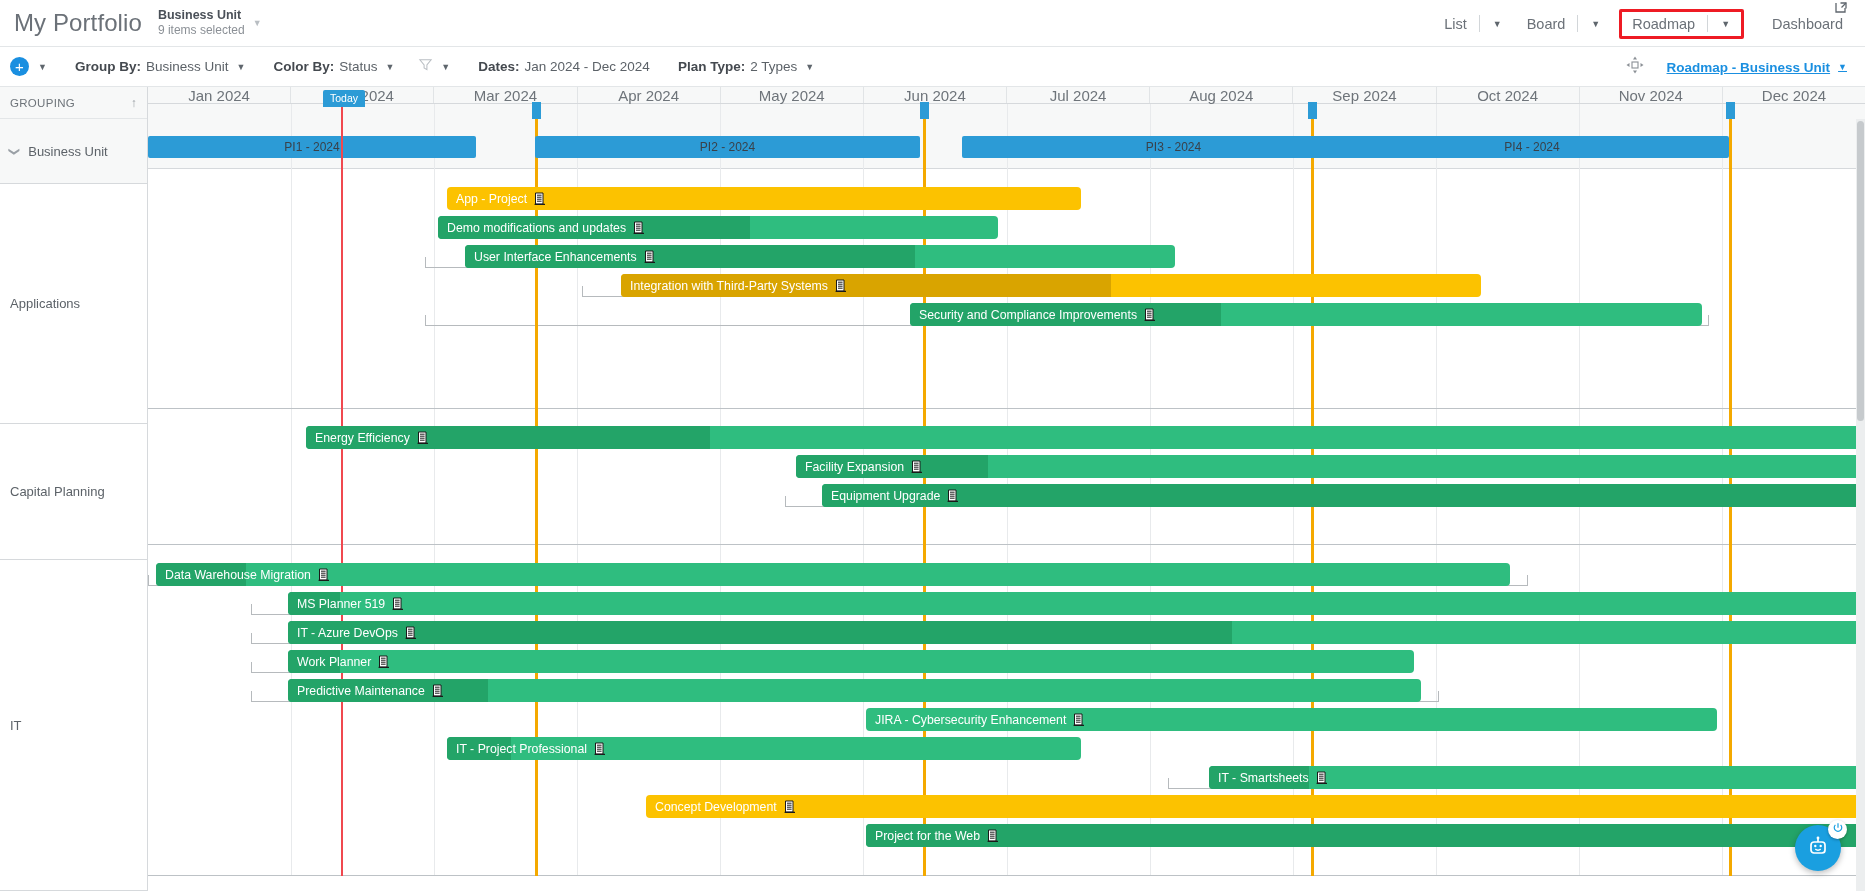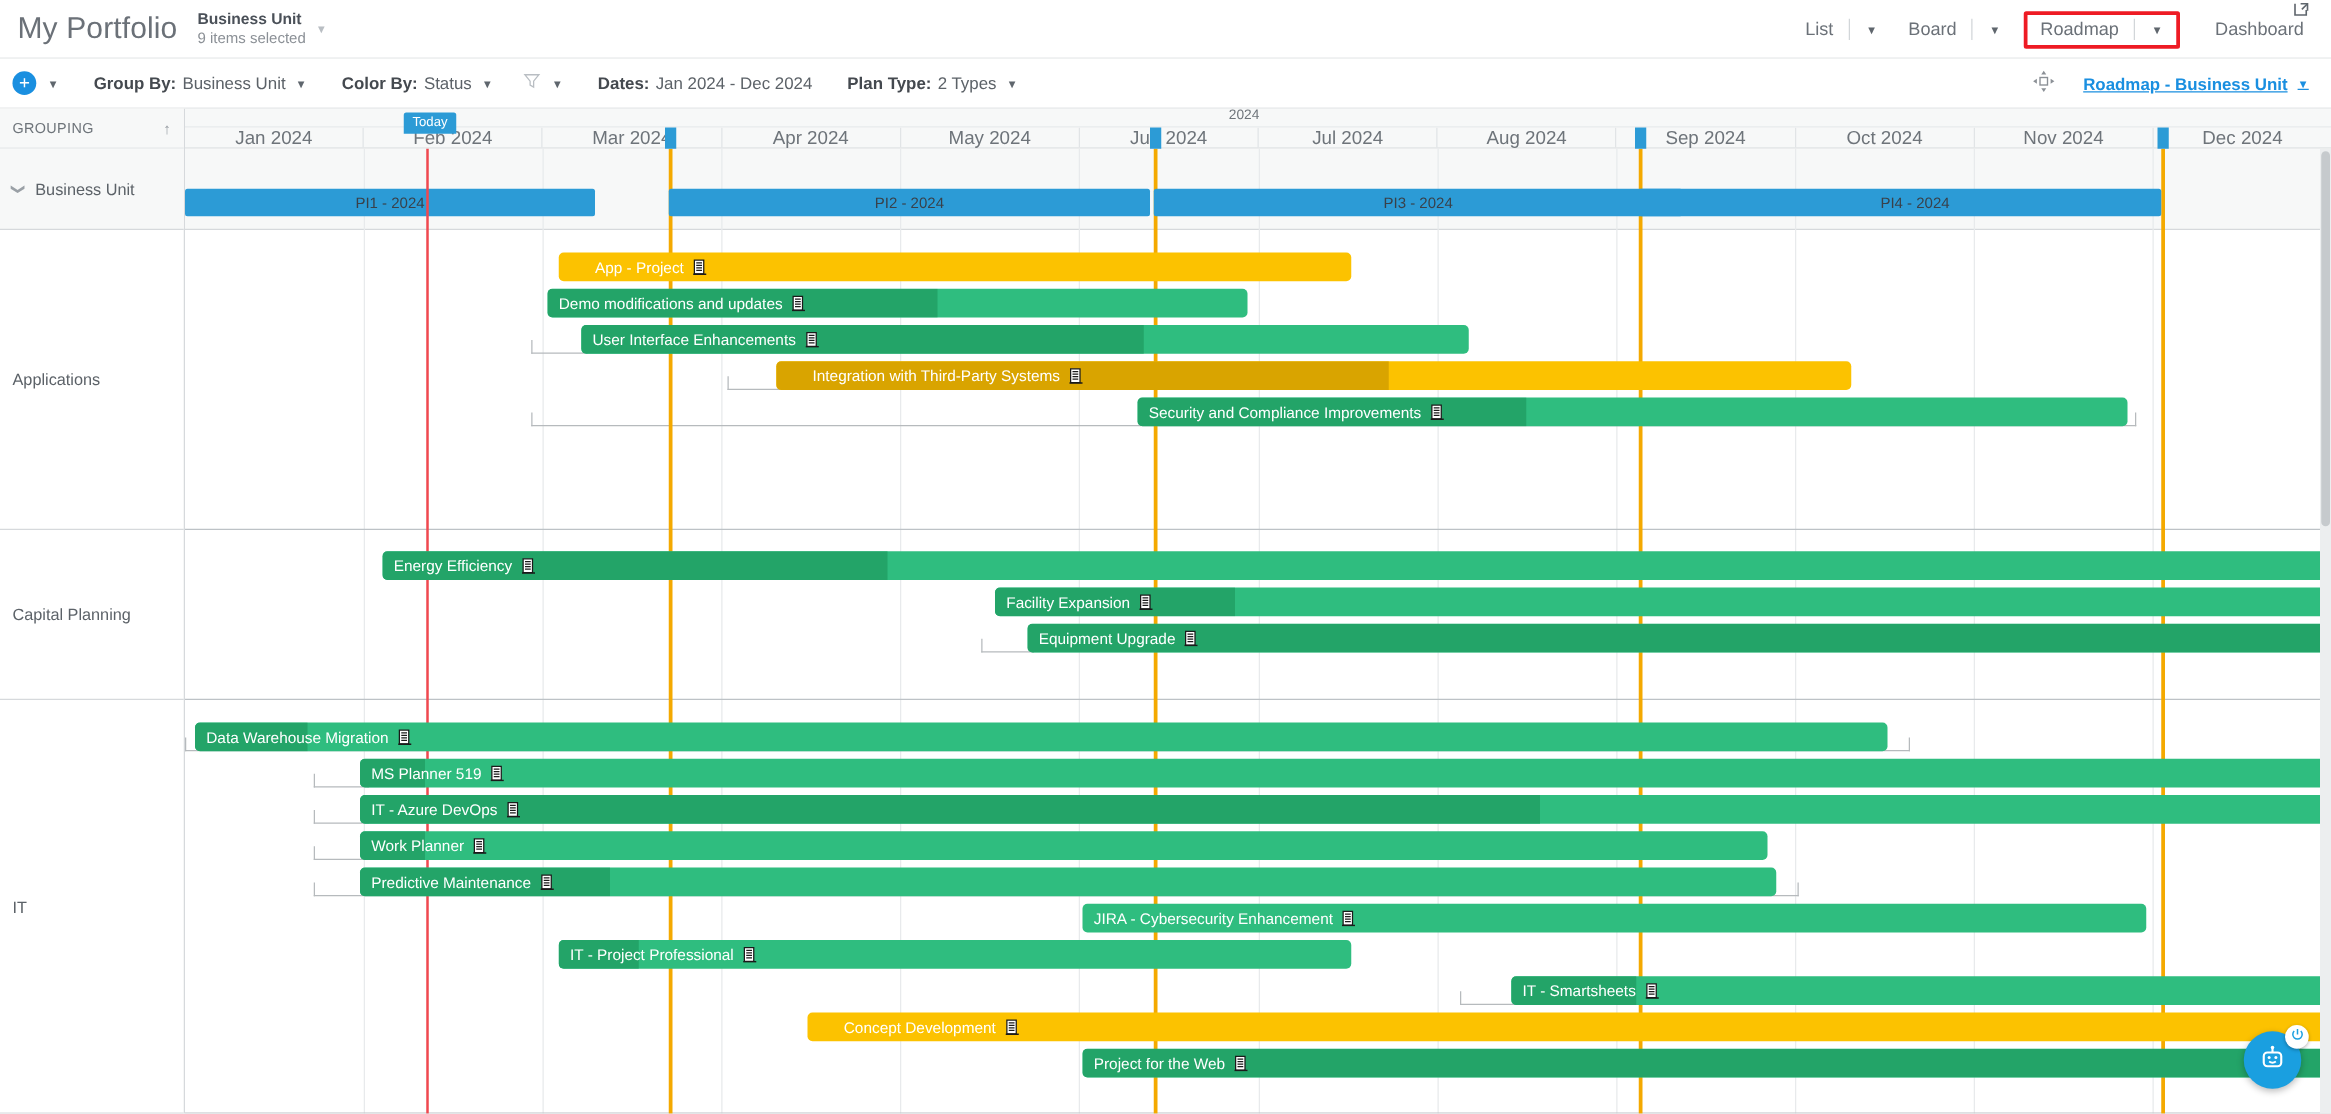--- a/index.html
+++ b/index.html
@@ -218,21 +218,21 @@
     z-index: 0;
   }
   .bar .lab {
     position: relative; z-index: 2;
     color: #fff; font-size: 12.3px;
     padding-left: 9px; white-space: nowrap;
     display: flex; align-items: center; gap: 7px;
   }
   .bar.green        { background: #2fbd7f; }
   .bar.green .fill  { background: #23a468; }
-  .bar.amber        { background: #fcc200; padding-left: 20px; }
+  .bar.amber        { background: #fcc200; }
   .bar.amber .fill  { background: #d9a400; }
 
   .note-icon { display: inline-block; line-height: 0; }
 
   .baseline {
     position: absolute; height: 11px;
     border: 1px solid #b6babd; border-top: none;
     background: transparent; z-index: 2;
   }
 
@@ -374,23 +374,20 @@
     <div class="lp-row" style="height:136px">
       <span>Capital Planning</span>
     </div>
     <div class="lp-row" style="height:331px">
       <span>IT</span>
     </div>
   </div>
 
   <div class="timeline">
 
-    <div class="tl-year">
-      <span>2024</span>
-    </div>
 
     <div class="tl-months" id="months">
         <div class="tl-month">Jan 2024</div>
         <div class="tl-month">Feb 2024</div>
         <div class="tl-month">Mar 2024</div>
         <div class="tl-month">Apr 2024</div>
         <div class="tl-month">May 2024</div>
         <div class="tl-month">Jun 2024</div>
         <div class="tl-month">Jul 2024</div>
         <div class="tl-month">Aug 2024</div>
@@ -413,21 +410,21 @@
         <div class="vline" style="left: 1288px;"></div>
         <div class="vline" style="left: 1431px;"></div>
         <div class="vline" style="left: 1574px;"></div>
         <div class="vline pi-line" style="left: 387px;"></div>
         <div class="vline pi-line" style="left: 775px;"></div>
         <div class="vline pi-line" style="left: 1163px;"></div>
         <div class="vline pi-line" style="left: 1581px;"></div>
         <div class="vline today-line" style="left: 193px;"></div>
         <div class="pi-bar" style="left: 0px; width: 328px; top: 32px;">PI1 - 2024</div>
         <div class="pi-bar" style="left: 387px; width: 385px; top: 32px;">PI2 - 2024</div>
-        <div class="pi-bar" style="left: 775px; width: 423px; top: 32px;">PI3 - 2024</div>
+        <div class="pi-bar" style="left: 814px; width: 423px; top: 32px;">PI3 - 2024</div>
         <div class="pi-bar" style="left: 1163px; width: 418px; top: 32px; padding-left: 24px;">PI4 - 2024</div>
         <div class="grouprow" style="top: 65px; height: 240px;"></div>
         <div class="grouprow" style="top: 305px; height: 136px;"></div>
         <div class="grouprow" style="top: 441px; height: 331px;"></div>
         <div class="bar amber" style="left: 299px; width: 634px; top: 83px;">
           <div class="lab">
             <span>App - Project</span>
             <span class="note-icon"><svg width="12" height="13" viewBox="0 0 12 13">
                 <path d="M1.5 1 L9 1 L9 12 L1.5 12 Z" fill="#fff" stroke="#1a1a1a" stroke-width="1"></path>
                 <line x1="3" y1="3.2" x2="7.6" y2="3.2" stroke="#1a1a1a" stroke-width="1"></line>

